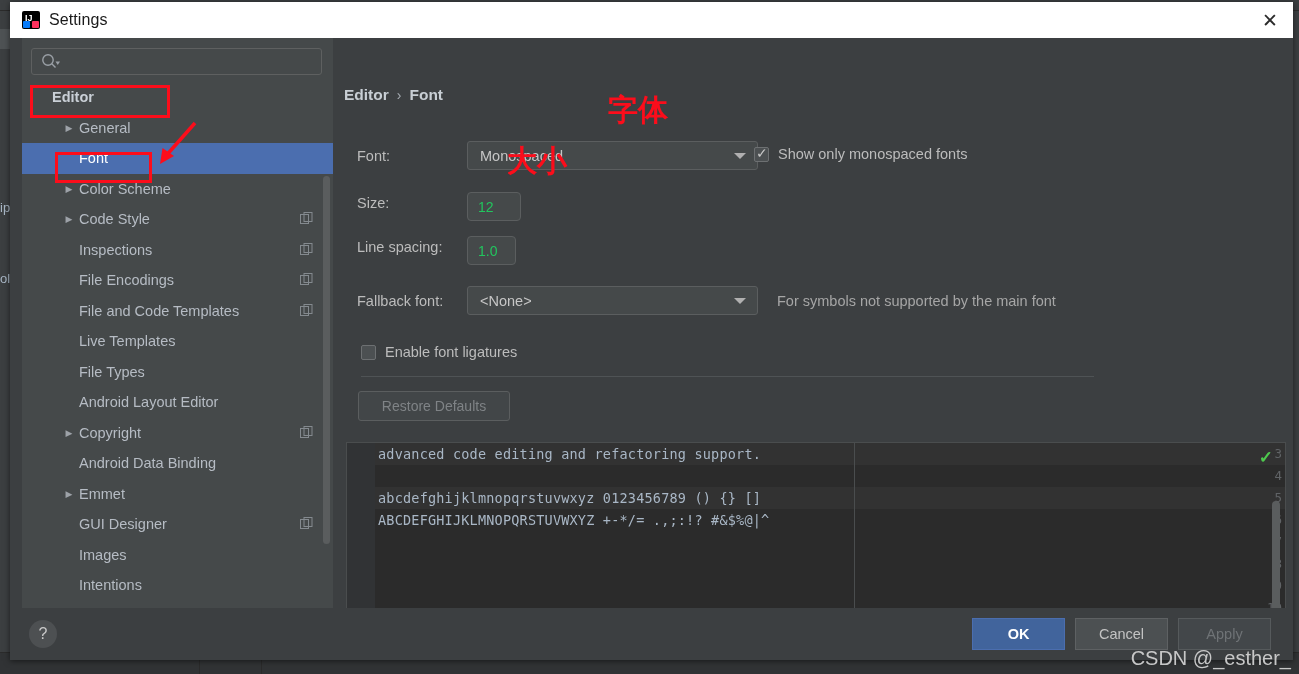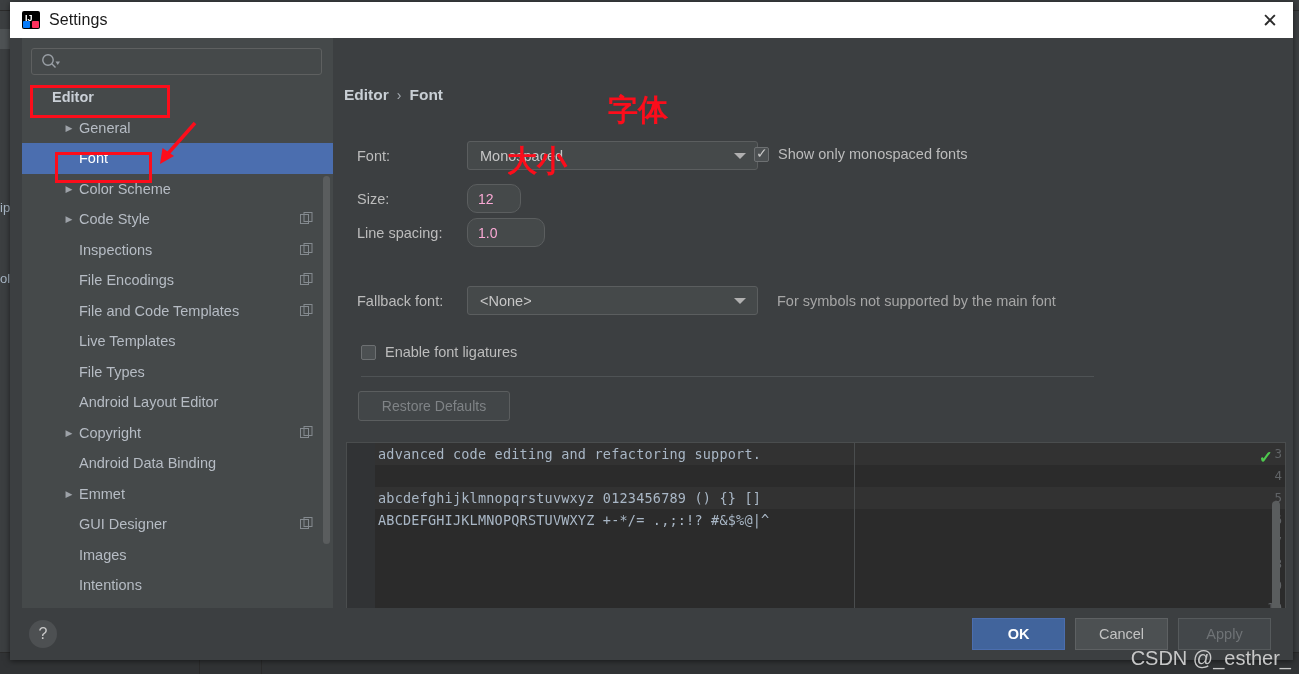--- a/index.html
+++ b/index.html
@@ -125,23 +125,23 @@
     background: #45494a; border: 1px solid #5b5e5f; border-radius: 3px;
     height: 29px; display: flex; align-items: center;
     color: #c6c6c6; font-size: 14.5px; padding: 0 0 0 12px; position: relative;
   }
   .combo .caret {
     position: absolute; right: 11px; top: 50%; transform: translateY(-50%);
     width: 0; height: 0; border-left: 6px solid transparent;
     border-right: 6px solid transparent; border-top: 6px solid #b0b0b0;
   }
   .textfield {
-    background: #45494a; border: 1px solid #5b5e5f; border-radius: 10px;
+    background: #45494a; border: 1px solid #5b5e5f; border-radius: 4px;
     height: 29px; display: flex; align-items: center;
-    color: #f9a8d4; font-size: 14px; padding-left: 10px;
+    color: #22c55e; font-size: 14px; padding-left: 10px; margin-top: 8px;
   }
 
   .cbox {
     width: 15px; height: 15px; border: 1px solid #6d7072; background: #4c5052;
     border-radius: 2px; position: relative; flex: none;
   }
   .cbox.checked::after {
     content: "✓"; position: absolute; left: 1px; top: -3px;
     font-size: 14px; color: #c8c8c8; line-height: 16px;
   }
@@ -383,23 +383,23 @@
       <div class="formrow" style="left:421px; top:108px;">
         <span class="cbox checked"></span>
         <span class="cbox-label">Show only monospaced fonts</span>
       </div>
 
       <div class="formrow" style="left:24px; top:146px;">
         <span class="flabel" style="width:110px">Size:</span>
         <span class="textfield" style="width:54px">12</span>
       </div>
 
-      <div class="formrow" style="left:24px; top:180px;">
+      <div class="formrow" style="left:24px; top:190px;">
         <span class="flabel" style="width:110px">Line spacing:</span>
-        <span class="textfield" style="width:78px">1.0</span>
+        <span class="textfield" style="width:49px">1.0</span>
       </div>
 
       <div class="formrow" style="left:24px; top:248px;">
         <span class="flabel" style="width:110px">Fallback font:</span>
         <span class="combo" style="width:291px">
           <span>&lt;None&gt;</span>
           <span class="caret"></span>
         </span>
         <span class="flabel" style="margin-left:19px; color:#a6a6a6">For symbols not supported by the main font</span>
       </div>

